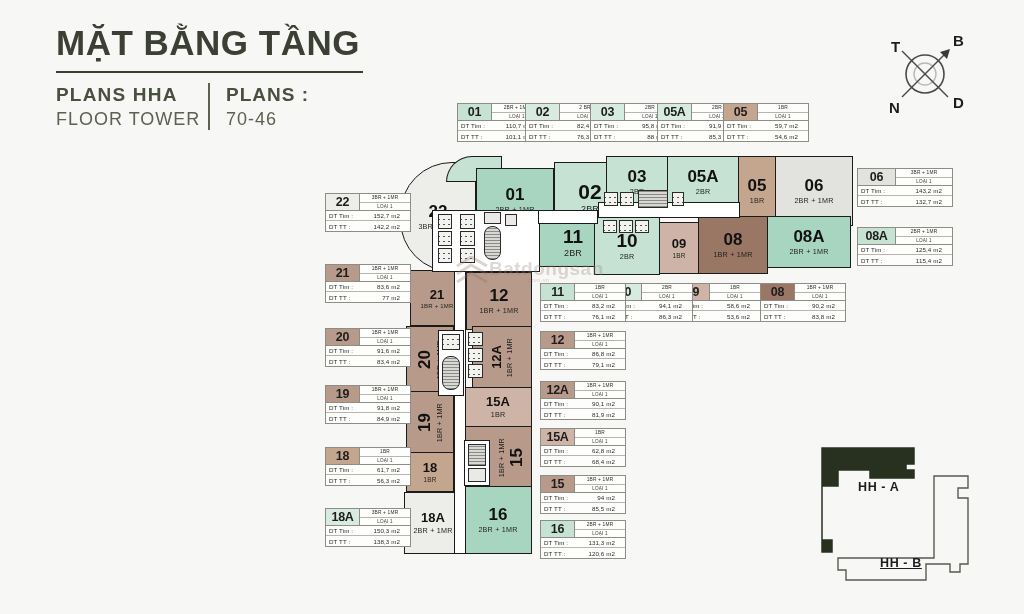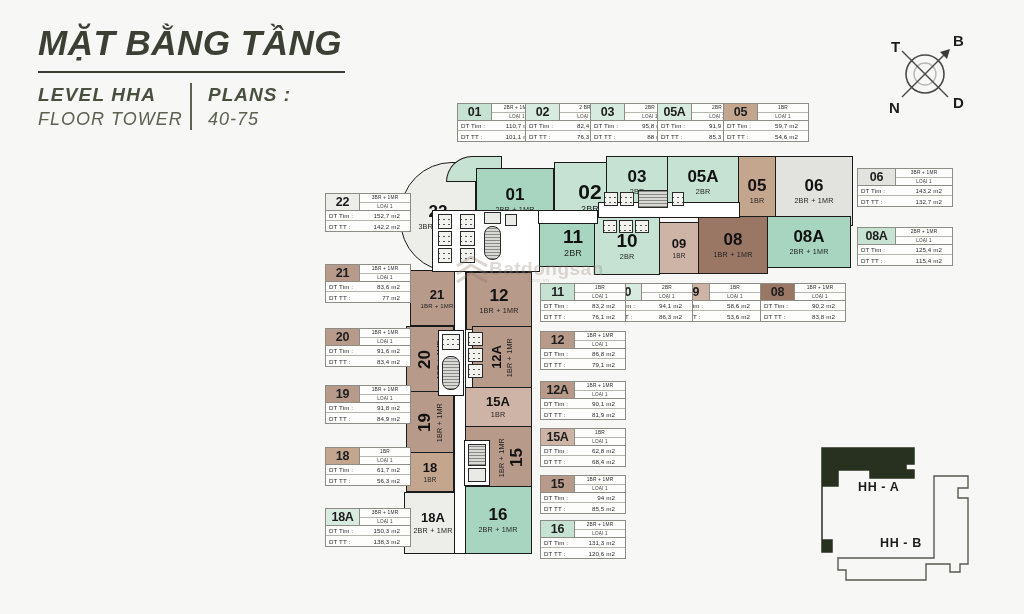--- a/index.html
+++ b/index.html
@@ -5,21 +5,21 @@
   * { box-sizing: border-box; margin:0; padding:0; }
   body {
     width:1024px; height:614px;
     background:#f7f7f5;
     font-family:"Liberation Sans", sans-serif;
     position:relative; overflow:hidden;
     color:#2b2b2b;
   }
 
   
-  #title-block { position:absolute; left:38px; top:24px; width:310px;font-style:italic; }
+  #title-block { position:absolute; left:56px; top:24px; width:310px; }
   #main-title {
     font-size:35px; font-weight:bold; letter-spacing:0.5px;
     color:#3c3f33; line-height:1.1; white-space:nowrap;
   }
   #title-rule { height:2px; background:#3c3f33; margin:8px 0 9px 0; width:307px; }
   #subtitle-row { display:flex; align-items:flex-start; }
   #subtitle-left { width:152px; }
   .sub-a { font-size:19px; font-weight:bold; color:#4a5040; letter-spacing:1.2px; line-height:1.35; }
   .sub-b { font-size:18px; color:#5c6150; letter-spacing:1.0px; line-height:1.35; font-weight:300;}
   #sub-divider { width:2px; background:#5c6150; align-self:stretch; margin:1px 16px 1px 0; }
@@ -109,27 +109,27 @@
   }
 </style>
 </head>
 <body>
 
 <div id="title-block">
   <div id="main-title">MẶT BẰNG TẦNG</div>
   <div id="title-rule"></div>
   <div id="subtitle-row">
     <div id="subtitle-left">
-      <div class="sub-a">LEVEL HHA</div>
+      <div class="sub-a">PLANS HHA</div>
       <div class="sub-b">FLOOR TOWER</div>
     </div>
     <div id="sub-divider"></div>
     <div id="subtitle-right">
       <div class="sub-a">PLANS :</div>
-      <div class="sub-b">40-75</div>
+      <div class="sub-b">70-46</div>
     </div>
   </div>
 </div>
 
 <div id="compass">
   <svg width="100" height="92" viewBox="0 0 100 92">
     <circle cx="50" cy="46" r="19" fill="none" stroke="#4a4a4a" stroke-width="1.6"></circle>
     <circle cx="50" cy="46" r="11" fill="none" stroke="#b9b9b9" stroke-width="1.4"></circle>
     <line x1="27" y1="69" x2="73" y2="23" stroke="#4a4a4a" stroke-width="1.5"></line>
     <line x1="27" y1="23" x2="73" y2="69" stroke="#4a4a4a" stroke-width="1.5"></line>
@@ -680,14 +680,14 @@
 
 <div id="bldg-key">
   <svg width="196" height="150" viewBox="0 0 196 150">
     <path d="M4 8 L96 8 L96 24 L88 24 L88 30 L96 30 L96 38 L52 38 L52 30 L20 30
              L20 46 L4 46 L4 100 L14 100 L14 112 L4 112 Z" fill="#28301f" stroke="#28301f" stroke-width="1.5"></path>
     <path d="M116 36 L150 36 L150 48 L140 48 L140 58 L150 58 L150 124 L142 124
              L142 132 L132 132 L132 124 L108 124 L108 140 L28 140 L28 130 L20 130
              L20 118 L116 118 Z" fill="none" stroke="#5a5a52" stroke-width="1.4"></path>
   </svg>
   <div class="key-label" style="left:40px;top:40px;">HH - A</div>
-  <div class="key-label" style="left:62px;top:96px;">HH - B</div>
+  <div class="key-label" style="left:62px;top:116px;text-decoration:underline;">HH - B</div>
 </div>
 
 </body></html>

